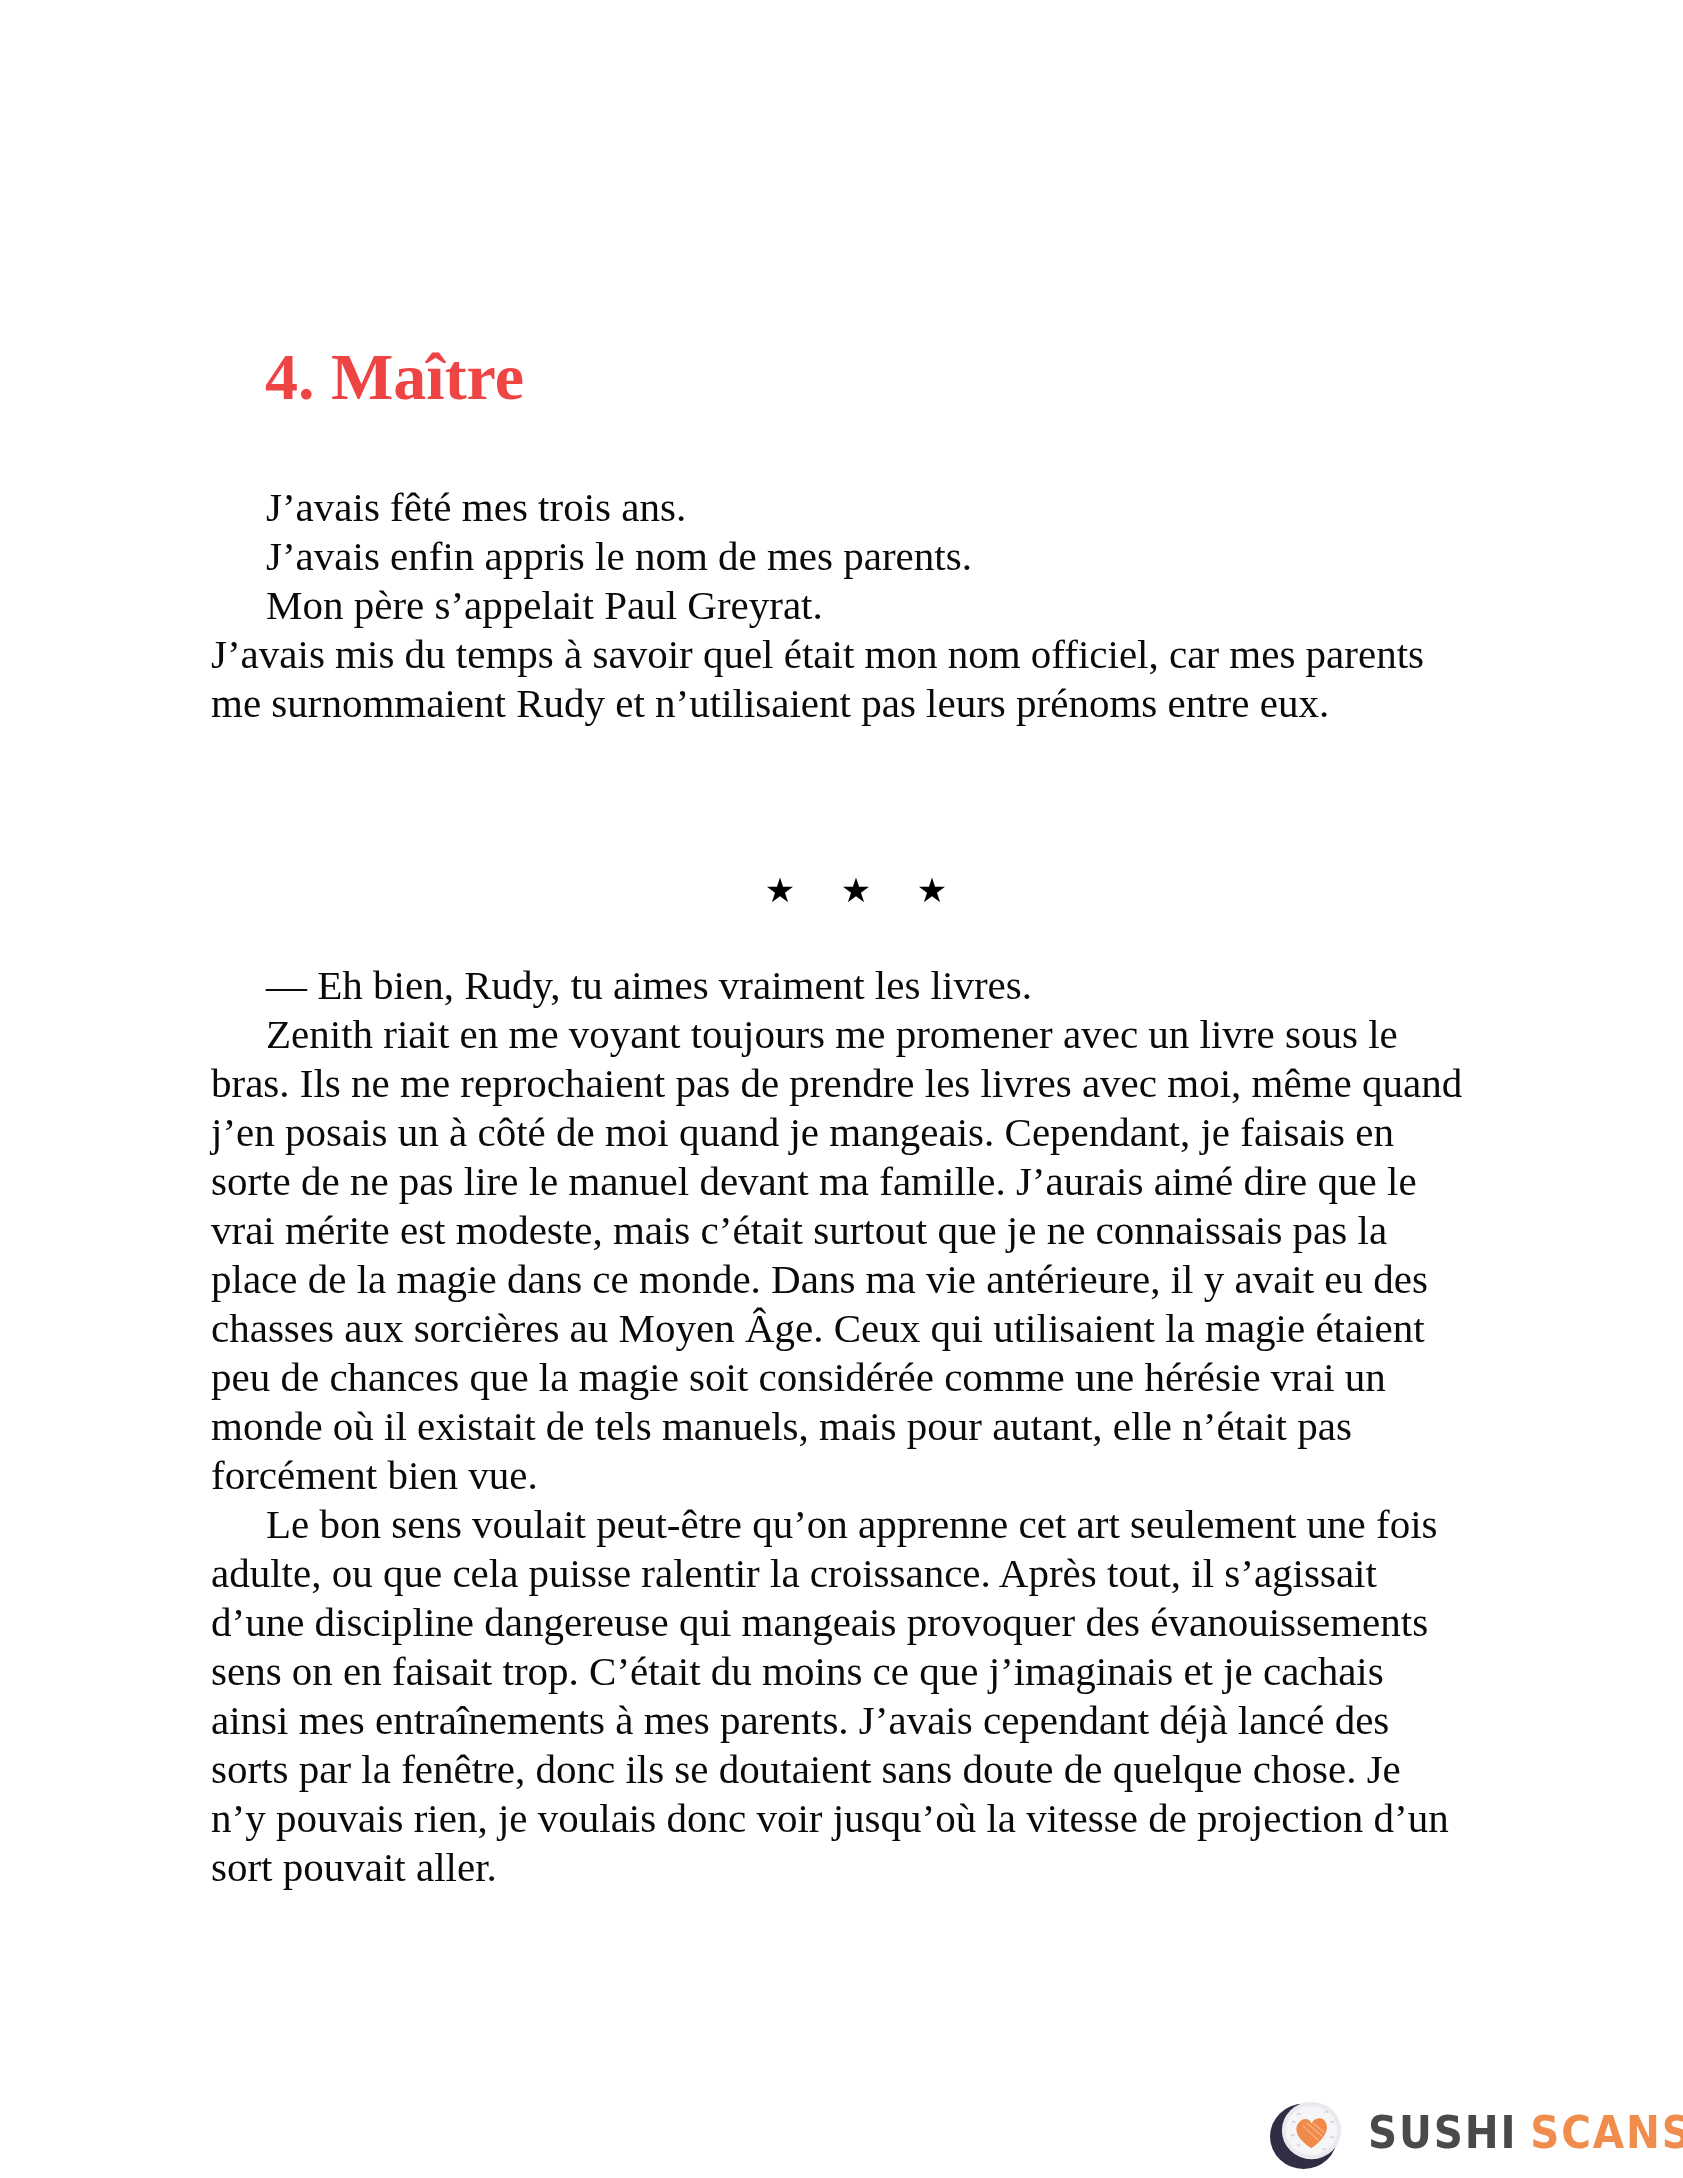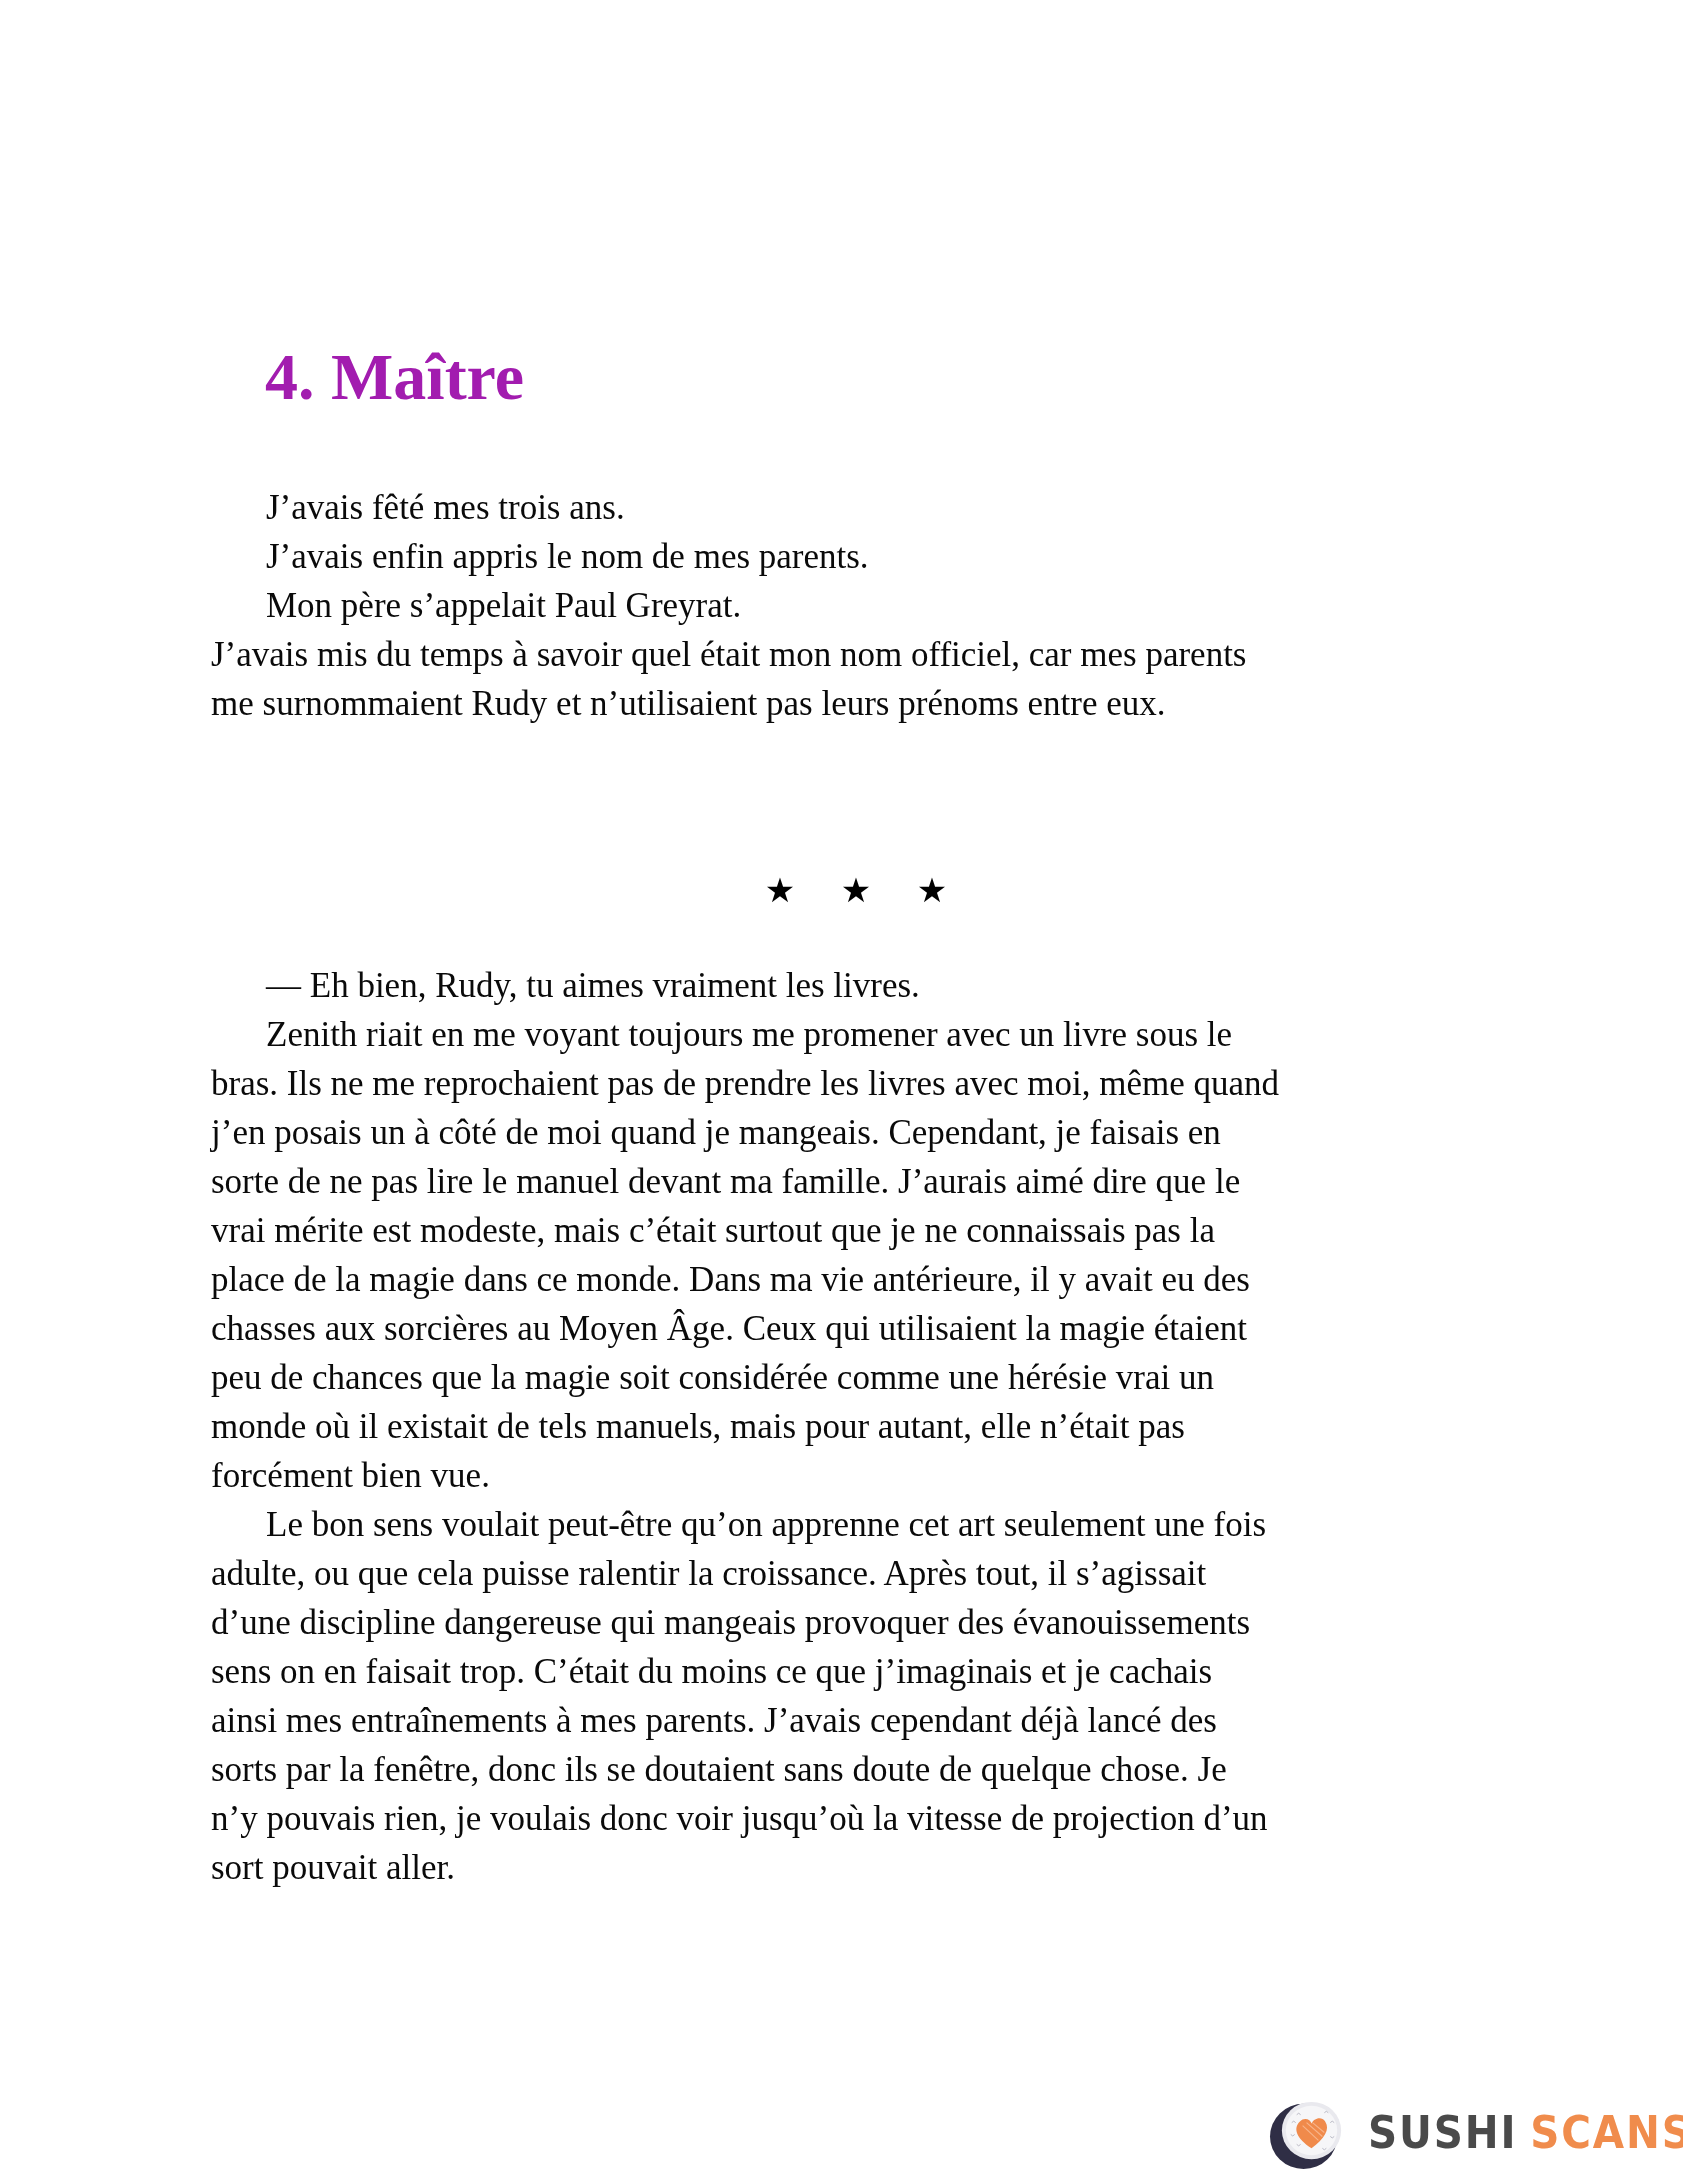--- a/index.html
+++ b/index.html
@@ -23,28 +23,28 @@
     }
     .chapter-title {
       position: absolute;
       left: 265px;
       top: 337px;
       margin: 0;
       font-family: "Liberation Serif", "DejaVu Serif", serif;
       font-weight: bold;
       font-size: 66px;
       line-height: 79px;
-      color: #a21caf;
+      color: #ef4444;
       white-space: nowrap;
     }
     .block {
       position: absolute;
       left: 211px;
       width: 1287px;
-      font-size: 35px;
+      font-size: 41px;
       line-height: 49px;
     }
     .line {
       display: block;
       white-space: nowrap;
       height: 49px;
     }
     .line.indent {
       padding-left: 55px;
     }

